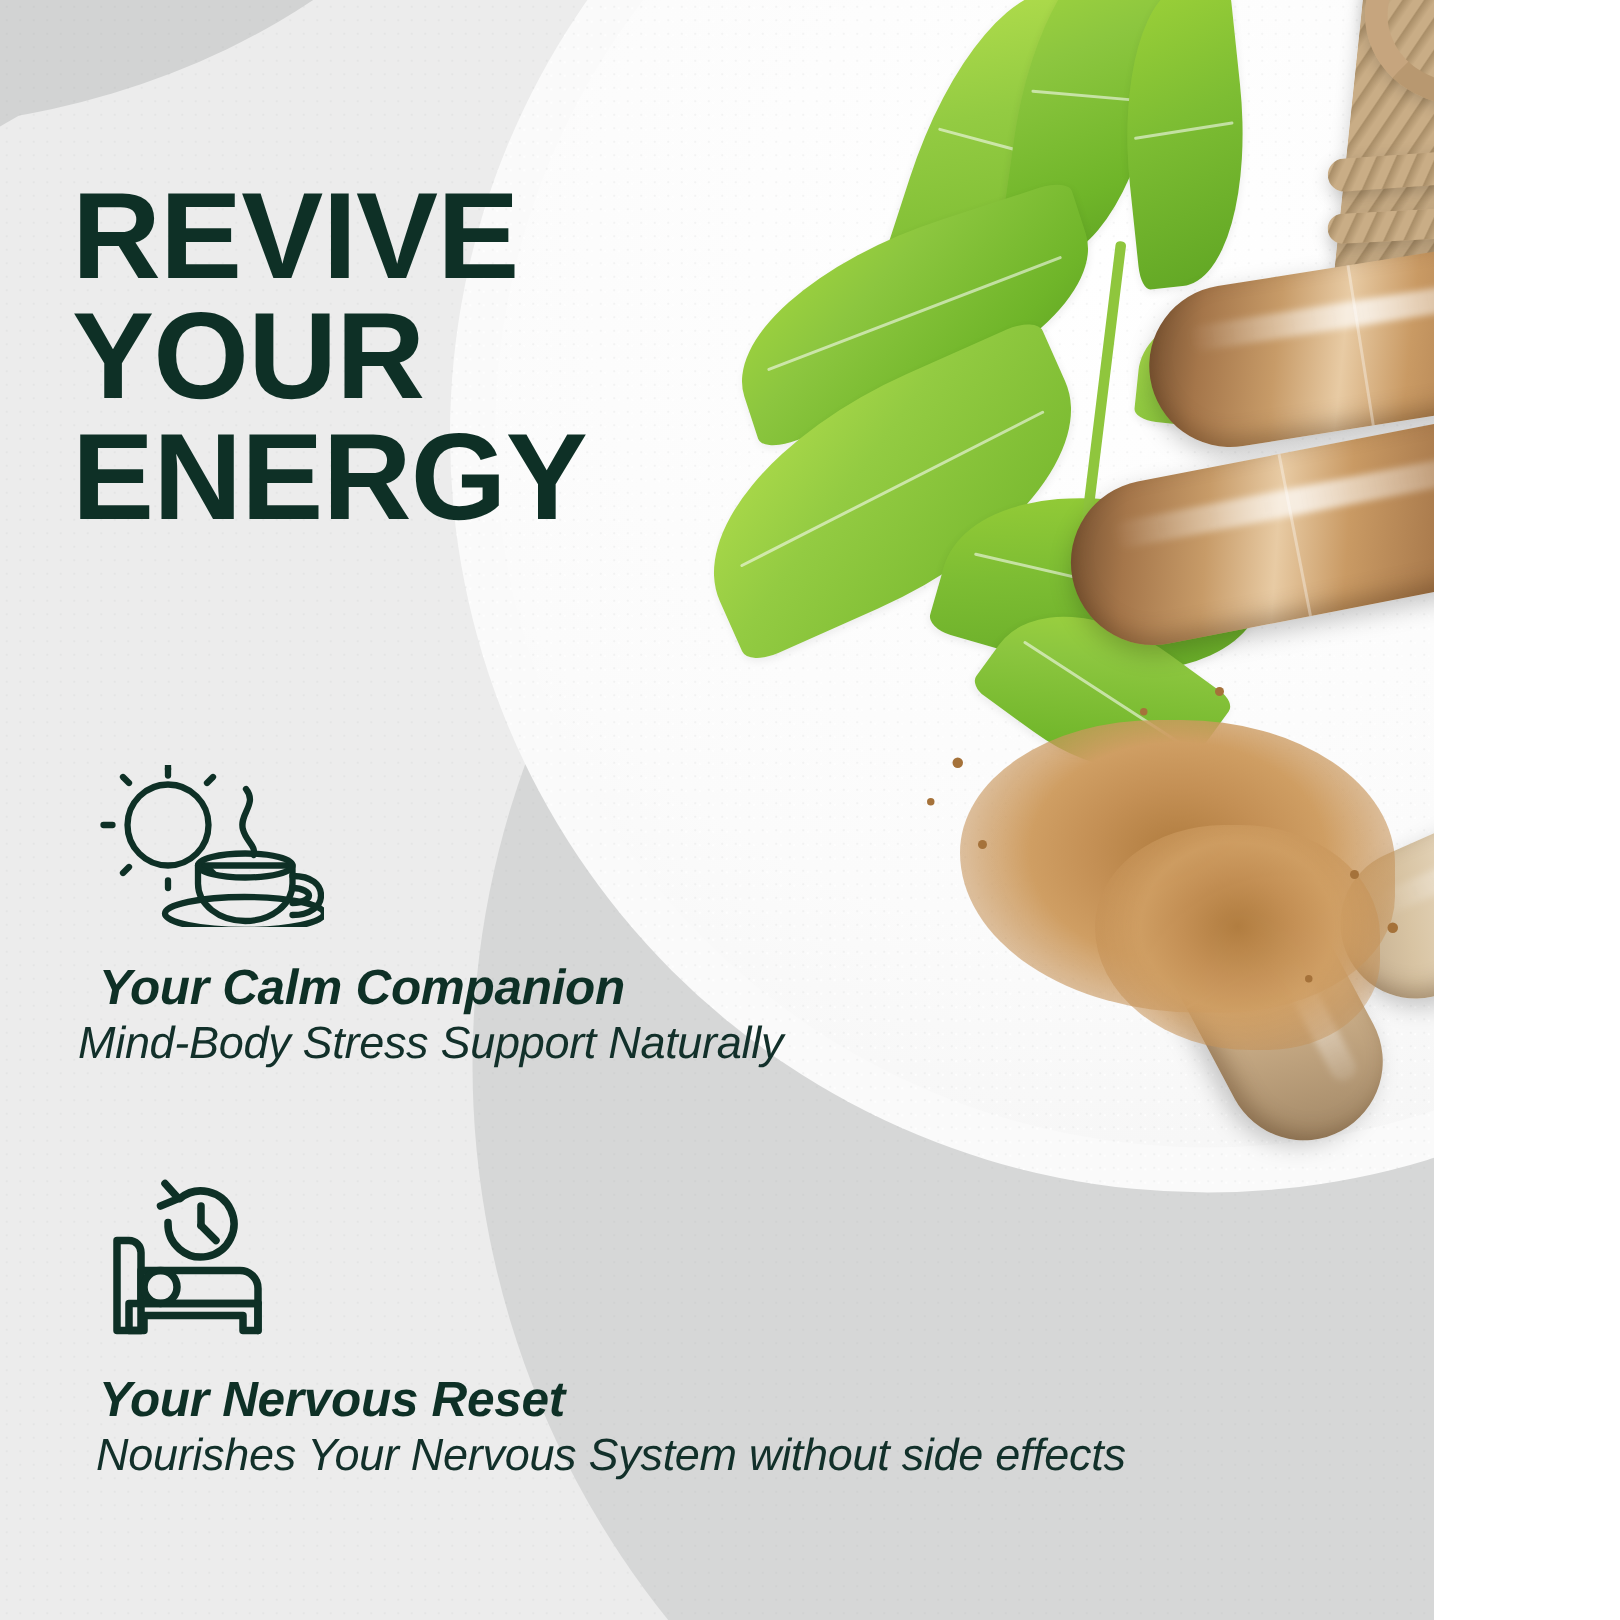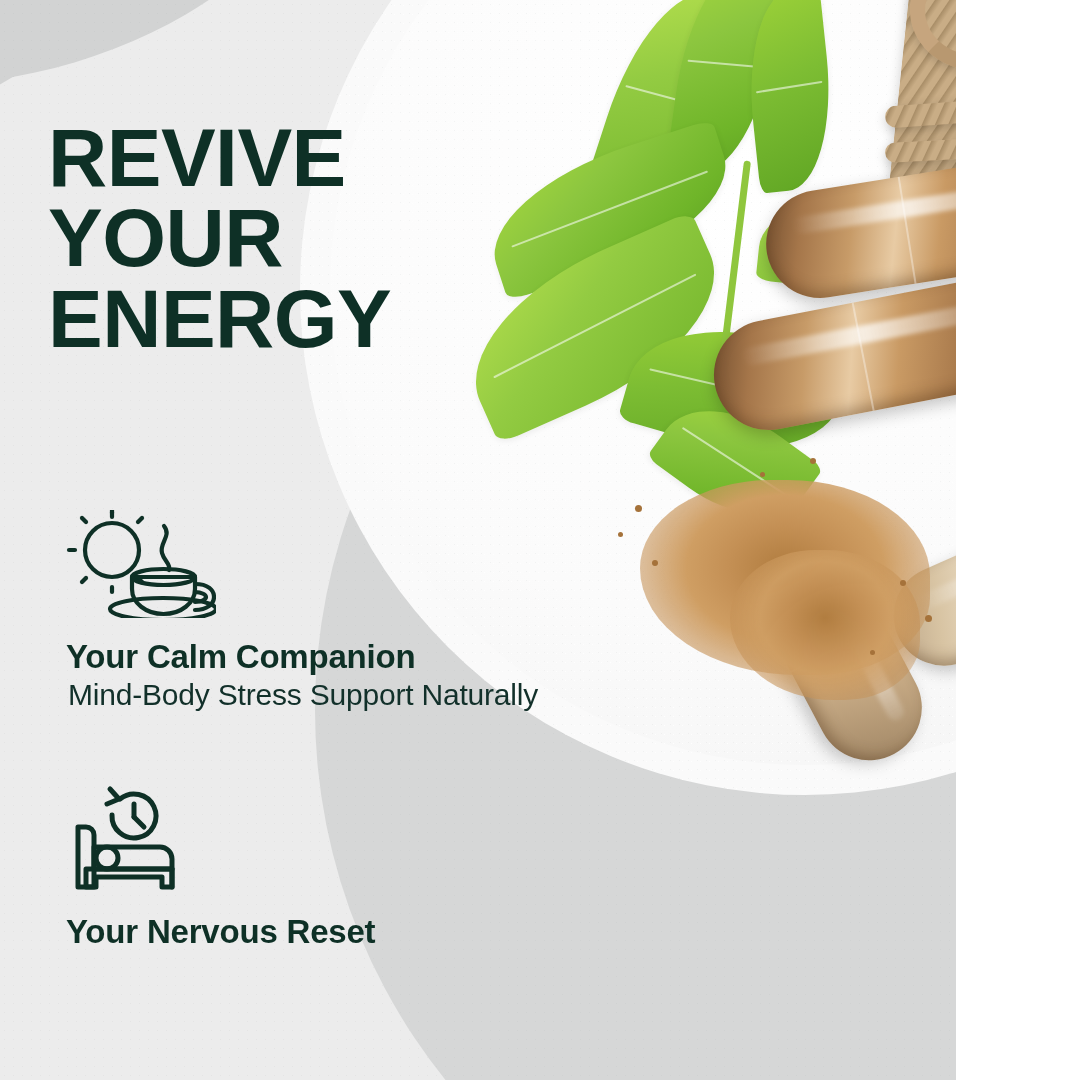--- a/index.html
+++ b/index.html
@@ -135,29 +135,29 @@
     position:absolute;left:48px;top:118px;
     color:#0e3026;
     font-weight:700;
     font-size:82px;
     line-height:0.98;
     letter-spacing:-0.5px;
     text-transform:uppercase;
     white-space:pre-line;
   }
 
-  .feature{position:absolute;left:0;width:1000px;}
+  .feature{position:absolute;left:0;width:1000px;font-style:italic;}
   .feature .icon-wrap{margin-left:66px;}
   .feature .f-title{
     color:#0e3026;font-weight:700;font-size:33px;letter-spacing:-.2px;
     margin:16px 0 2px 66px;
   }
   .feature .f-sub{
     color:#12302a;font-weight:400;font-size:30px;letter-spacing:-.2px;
-    margin-left:68px;
+    margin-left:52px;
   }
   #feature-0{top:510px;}
   #feature-1{top:785px;}
   #feature-1 .f-sub{margin-left:64px;}
 </style>
 </head>
 <body>
 
 <div class="poster">
 
@@ -251,15 +251,16 @@
         <path d="M12 42 h8 a8 8 0 0 1 8 8 v52 h-16 z"></path>
 
         <path d="M28 62 h66 a12 12 0 0 1 12 12 v10 h-78 z"></path>
         <circle cx="41" cy="73" r="11"></circle>
 
         <path d="M20 84 h86 v18 h-10 v-10 h-66 v10 h-10 z"></path>
         <line x1="106" y1="84" x2="106" y2="102"></line>
       </svg>
     </div>
     <div class="f-title">Your Nervous Reset</div>
+    <div class="f-sub">Nourishes Your Nervous System without side effects</div>
   </div>
 
 </div>
 
 </body></html>

